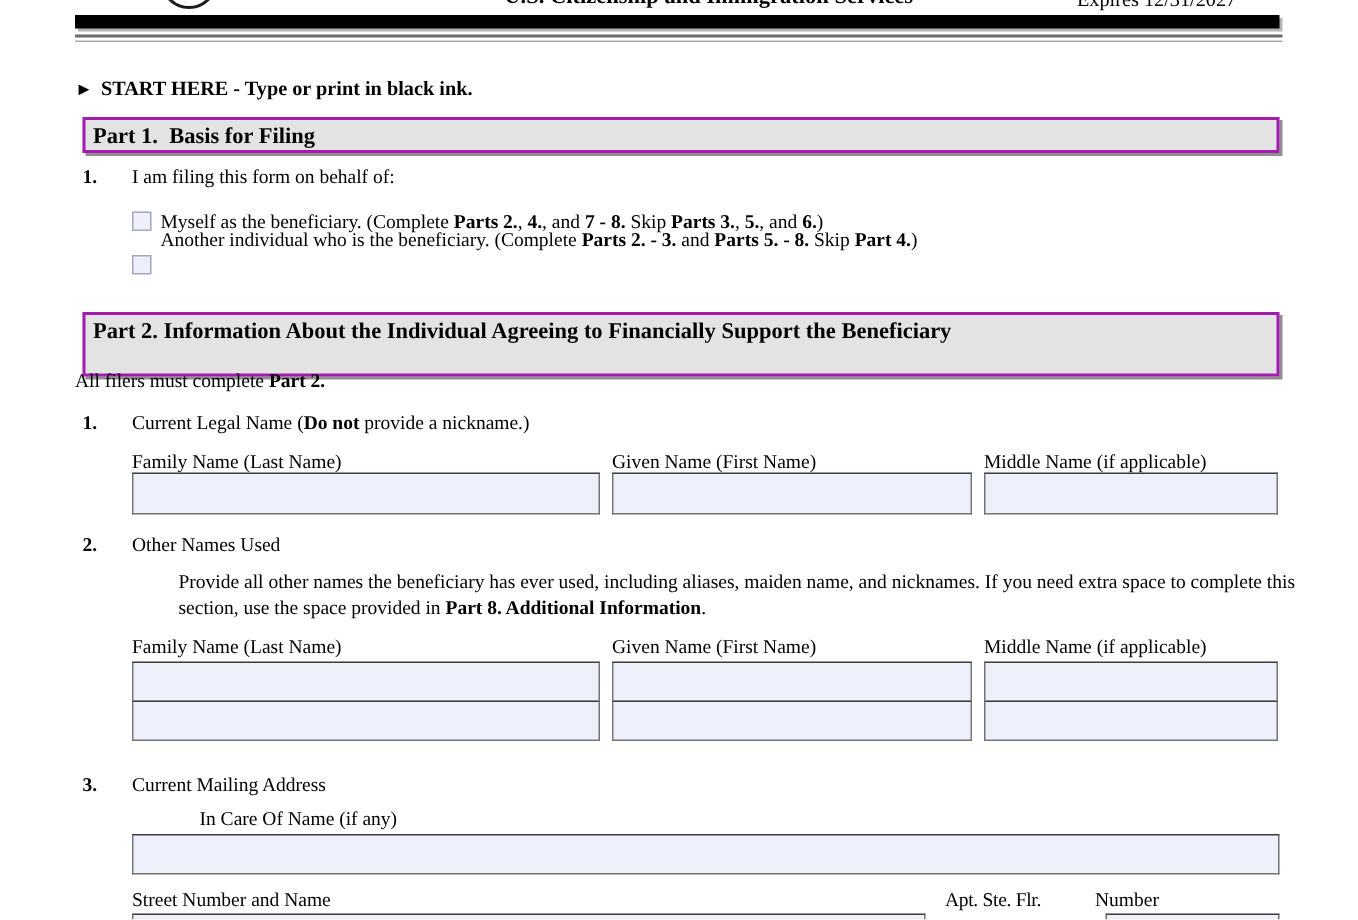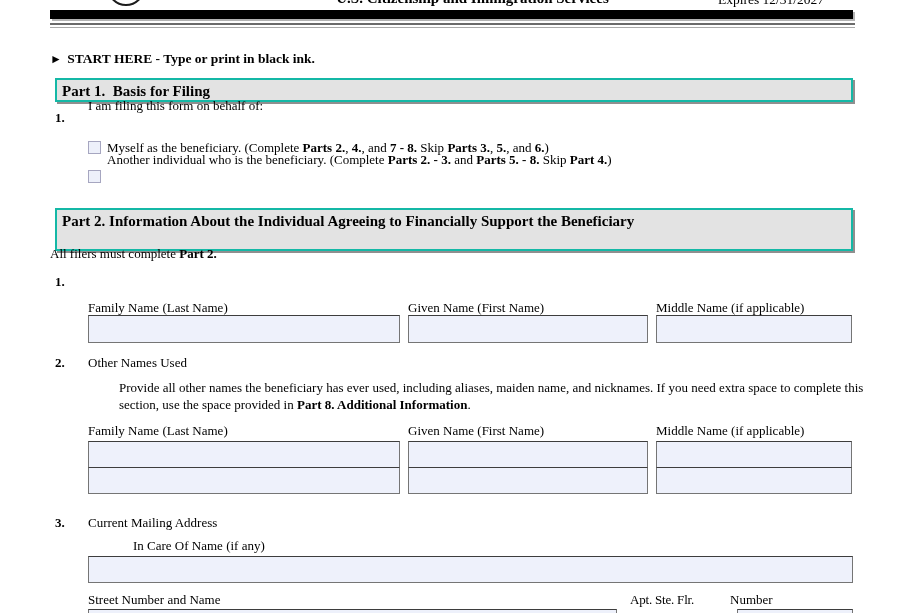--- a/index.html
+++ b/index.html
@@ -21,21 +21,21 @@
   }
   .agency { font-size:15px; font-weight:bold; text-align:center; line-height:15px; }
   .expires { font-size:13.5px; line-height:14px; }
   .blackbar { background:#000; box-shadow:2px 2px 0 #b3b3b3; }
   .dline { border-top:2px solid #6b6b6b; border-bottom:1px solid #ababab; height:5px; }
 
   .starthere { font-size:13.5px; font-weight:bold; white-space:pre; }
   .starthere .arrow { font-size:12px; letter-spacing:2px; }
 
   .bar {
-    background:#e3e3e3; border:2px solid #14b8a6; box-shadow:2px 2px 0 #8f8f8f;
+    background:#e3e3e3; border:2px solid #a21caf; box-shadow:2px 2px 0 #8f8f8f;
     font-weight:bold; font-size:15px; line-height:20px; padding:1px 0 0 5px;
     white-space:pre;
   }
 
   .checkbox {
     width:13px; height:13px; background:#edf0fa; border:1px solid #a6a6c0;
   }
 
   .field {
     background:#eef1fb; border:1px solid #757575; border-top-color:#3d3d3d;
@@ -53,33 +53,34 @@
   <div class="abs agency" style="left:295px; top:-9px; width:355px;">U.S. Citizenship and Immigration Services</div>
   <div class="abs expires" style="left:718px; top:-7px; width:140px;">Expires 12/31/2027</div>
   <div class="abs blackbar" style="left:50px; top:10px; width:803px; height:9px;"></div>
   <div class="abs dline" style="left:50px; top:23px; width:805px;"></div>
 
   <div class="abs starthere" style="left:50px; top:51px;"><span class="arrow">►</span><span> START HERE - Type or print in black ink.</span></div>
 
   <div class="abs bar" style="left:55px; top:78px; width:798px; height:24px;"><span>Part 1.  Basis for Filing</span></div>
 
   <div class="abs bold" style="left:55px; top:110px;">1.</div>
-  <div class="abs" style="left:88px; top:98px;">I am filing this form on behalf of:</div>
+  <div class="abs" style="left:88px; top:110px;">I am filing this form on behalf of:</div>
 
   <div class="abs checkbox" style="left:88px; top:141px;"></div>
   <div class="abs nowrap" style="left:107px; top:140px;"><span>Myself as the beneficiary. (Complete </span><span class="bold">Parts 2.</span><span>, </span><span class="bold">4.</span><span>, and </span><span class="bold">7 - 8.</span><span> Skip </span><span class="bold">Parts 3.</span><span>, </span><span class="bold">5.</span><span>, and </span><span class="bold">6.</span><span>)</span></div>
 
   <div class="abs checkbox" style="left:88px; top:170px;"></div>
   <div class="abs nowrap" style="left:107px; top:152px;"><span>Another individual who is the beneficiary. (Complete </span><span class="bold">Parts 2. - 3.</span><span> and </span><span class="bold">Parts 5. - 8.</span><span> Skip </span><span class="bold">Part 4.</span><span>)</span></div>
 
   <div class="abs bar" style="left:55px; top:208px; width:798px; height:43px;"><span>Part 2. Information About the Individual Agreeing to Financially Support the Beneficiary</span></div>
 
   <div class="abs" style="left:50px; top:246px;"><span>All filers must complete </span><span class="bold">Part 2.</span></div>
 
   <div class="abs bold" style="left:55px; top:274px;">1.</div>
+  <div class="abs" style="left:88px; top:274px;"><span>Current Legal Name (</span><span class="bold">Do not</span><span> provide a nickname.)</span></div>
 
   <div class="abs" style="left:88px; top:300px;">Family Name (Last Name)</div>
   <div class="abs" style="left:408px; top:300px;">Given Name (First Name)</div>
   <div class="abs" style="left:656px; top:300px;">Middle Name (if applicable)</div>
 
   <input type="text" class="abs field" style="left: 88px; top: 315px; width: 312px; height: 28px;">
   <input type="text" class="abs field" style="left: 408px; top: 315px; width: 240px; height: 28px;">
   <input type="text" class="abs field" style="left: 656px; top: 315px; width: 196px; height: 28px;">
 
   <div class="abs bold" style="left:55px; top:355px;">2.</div>

